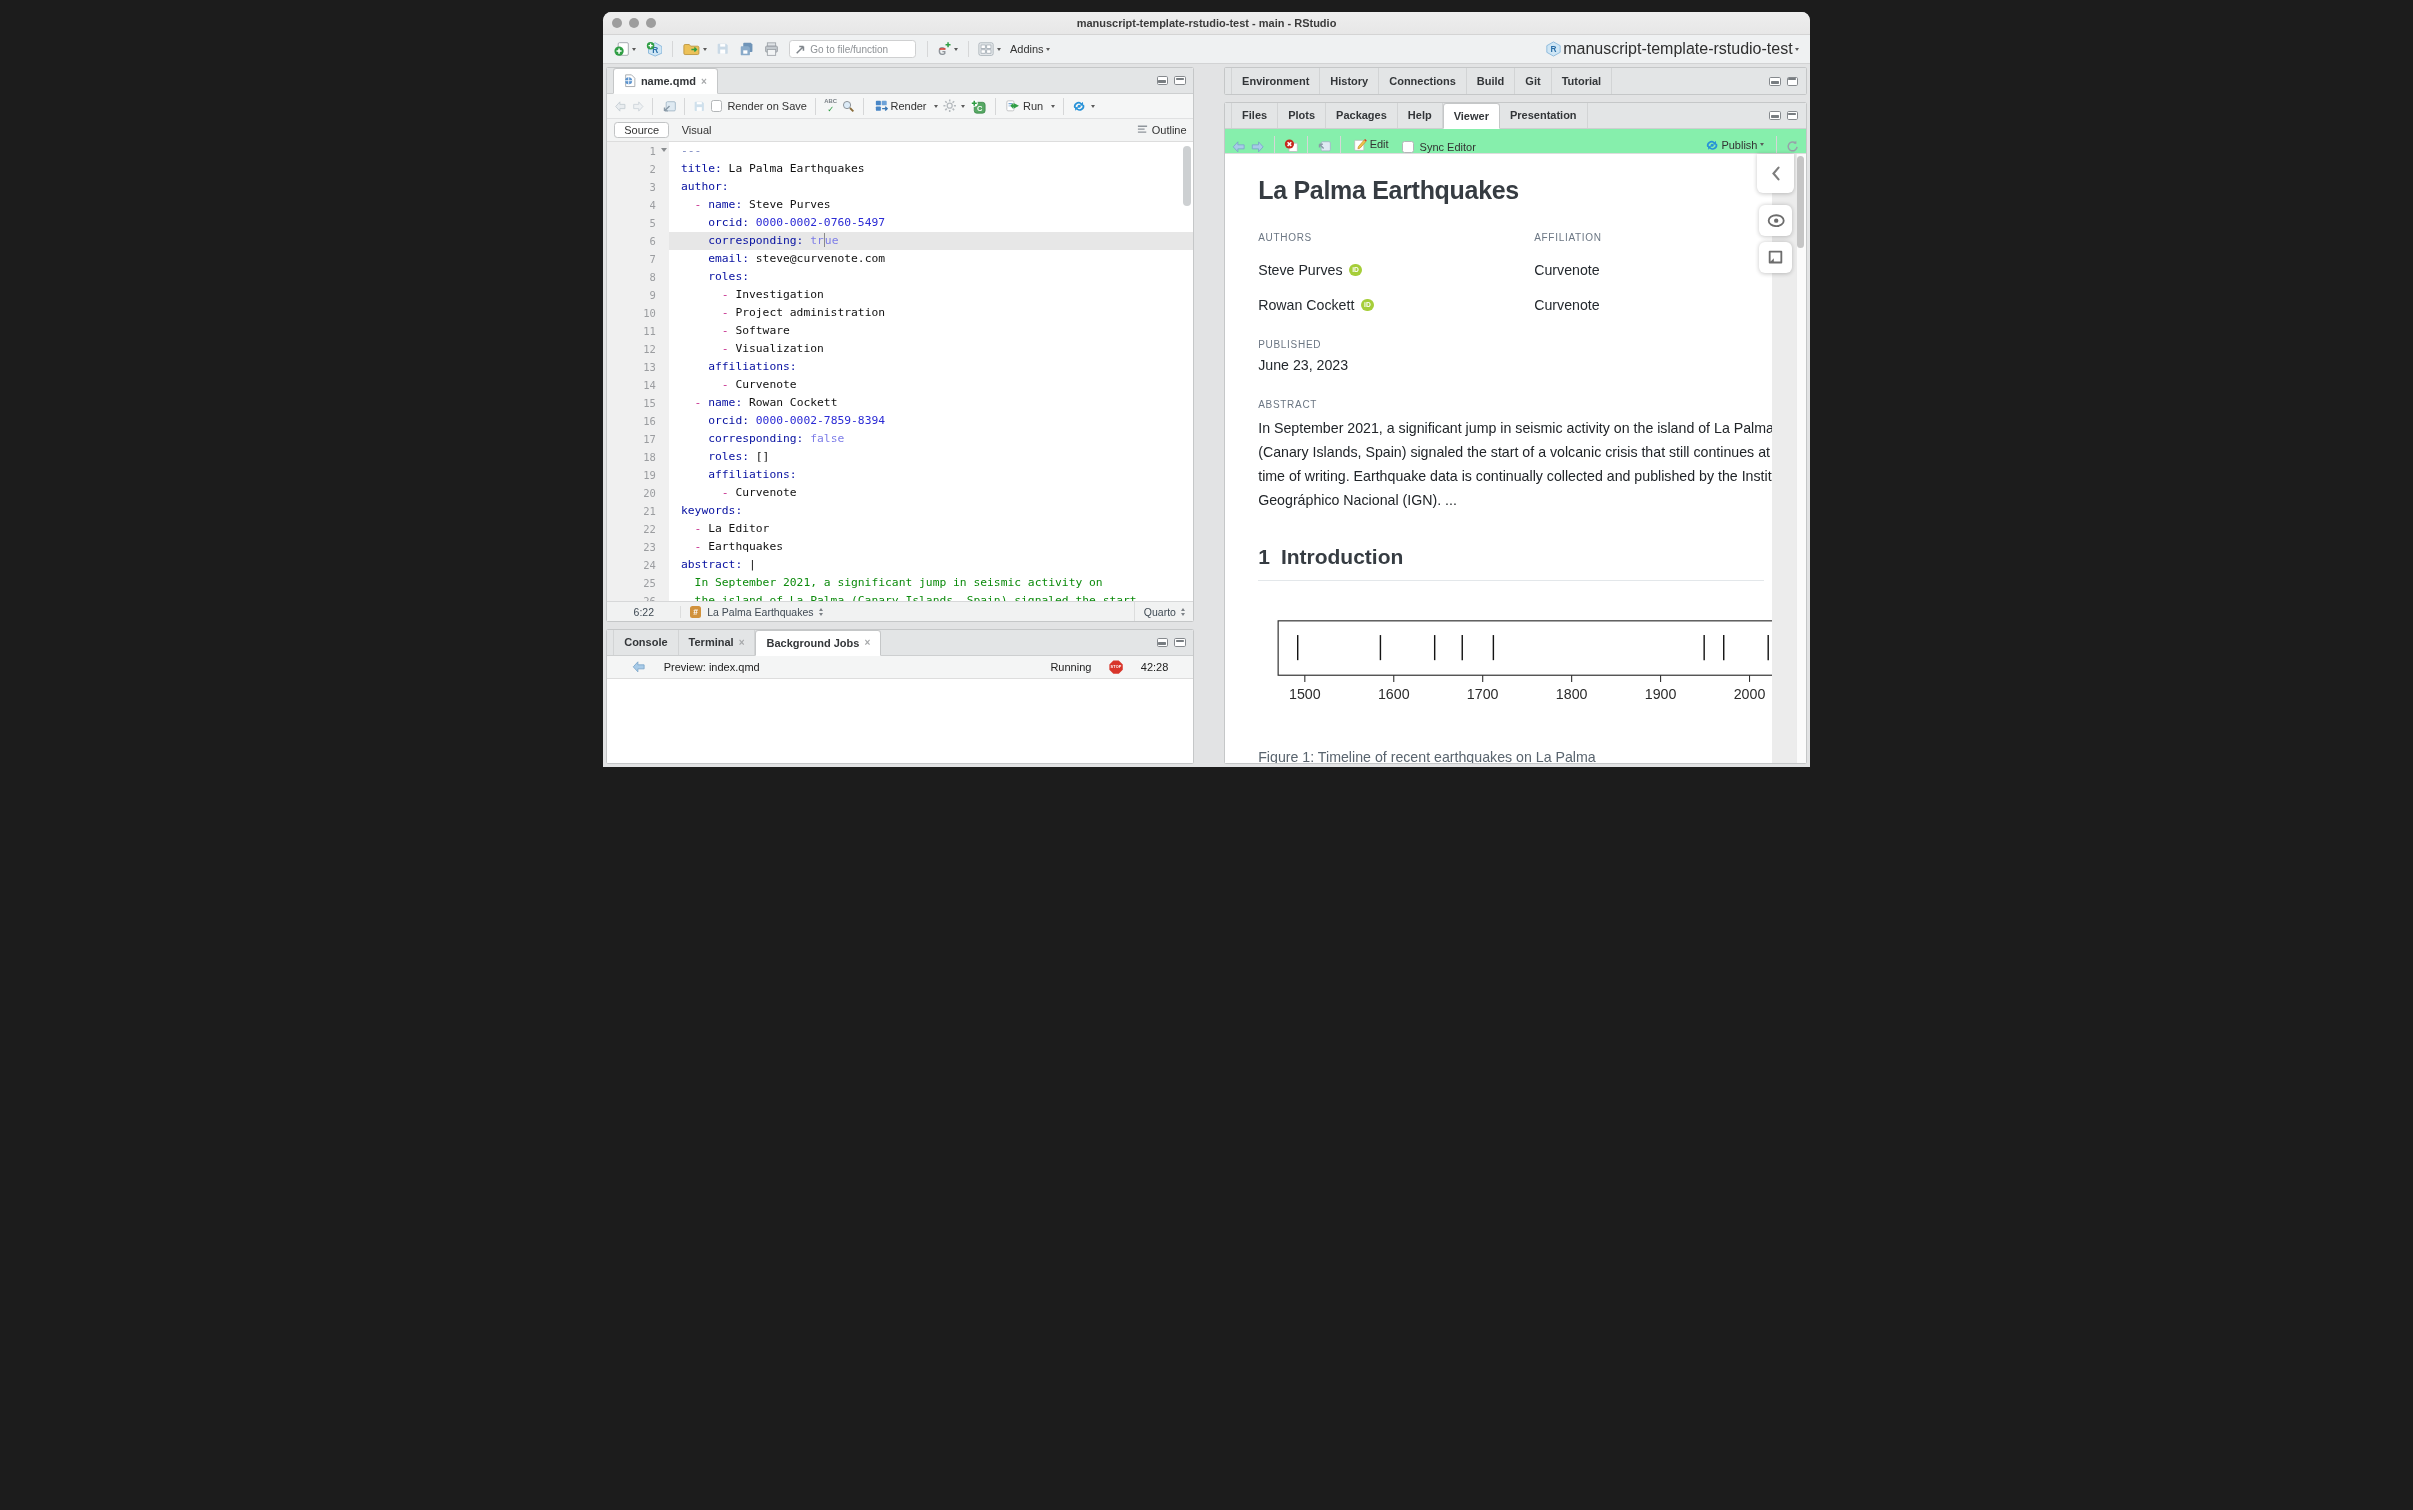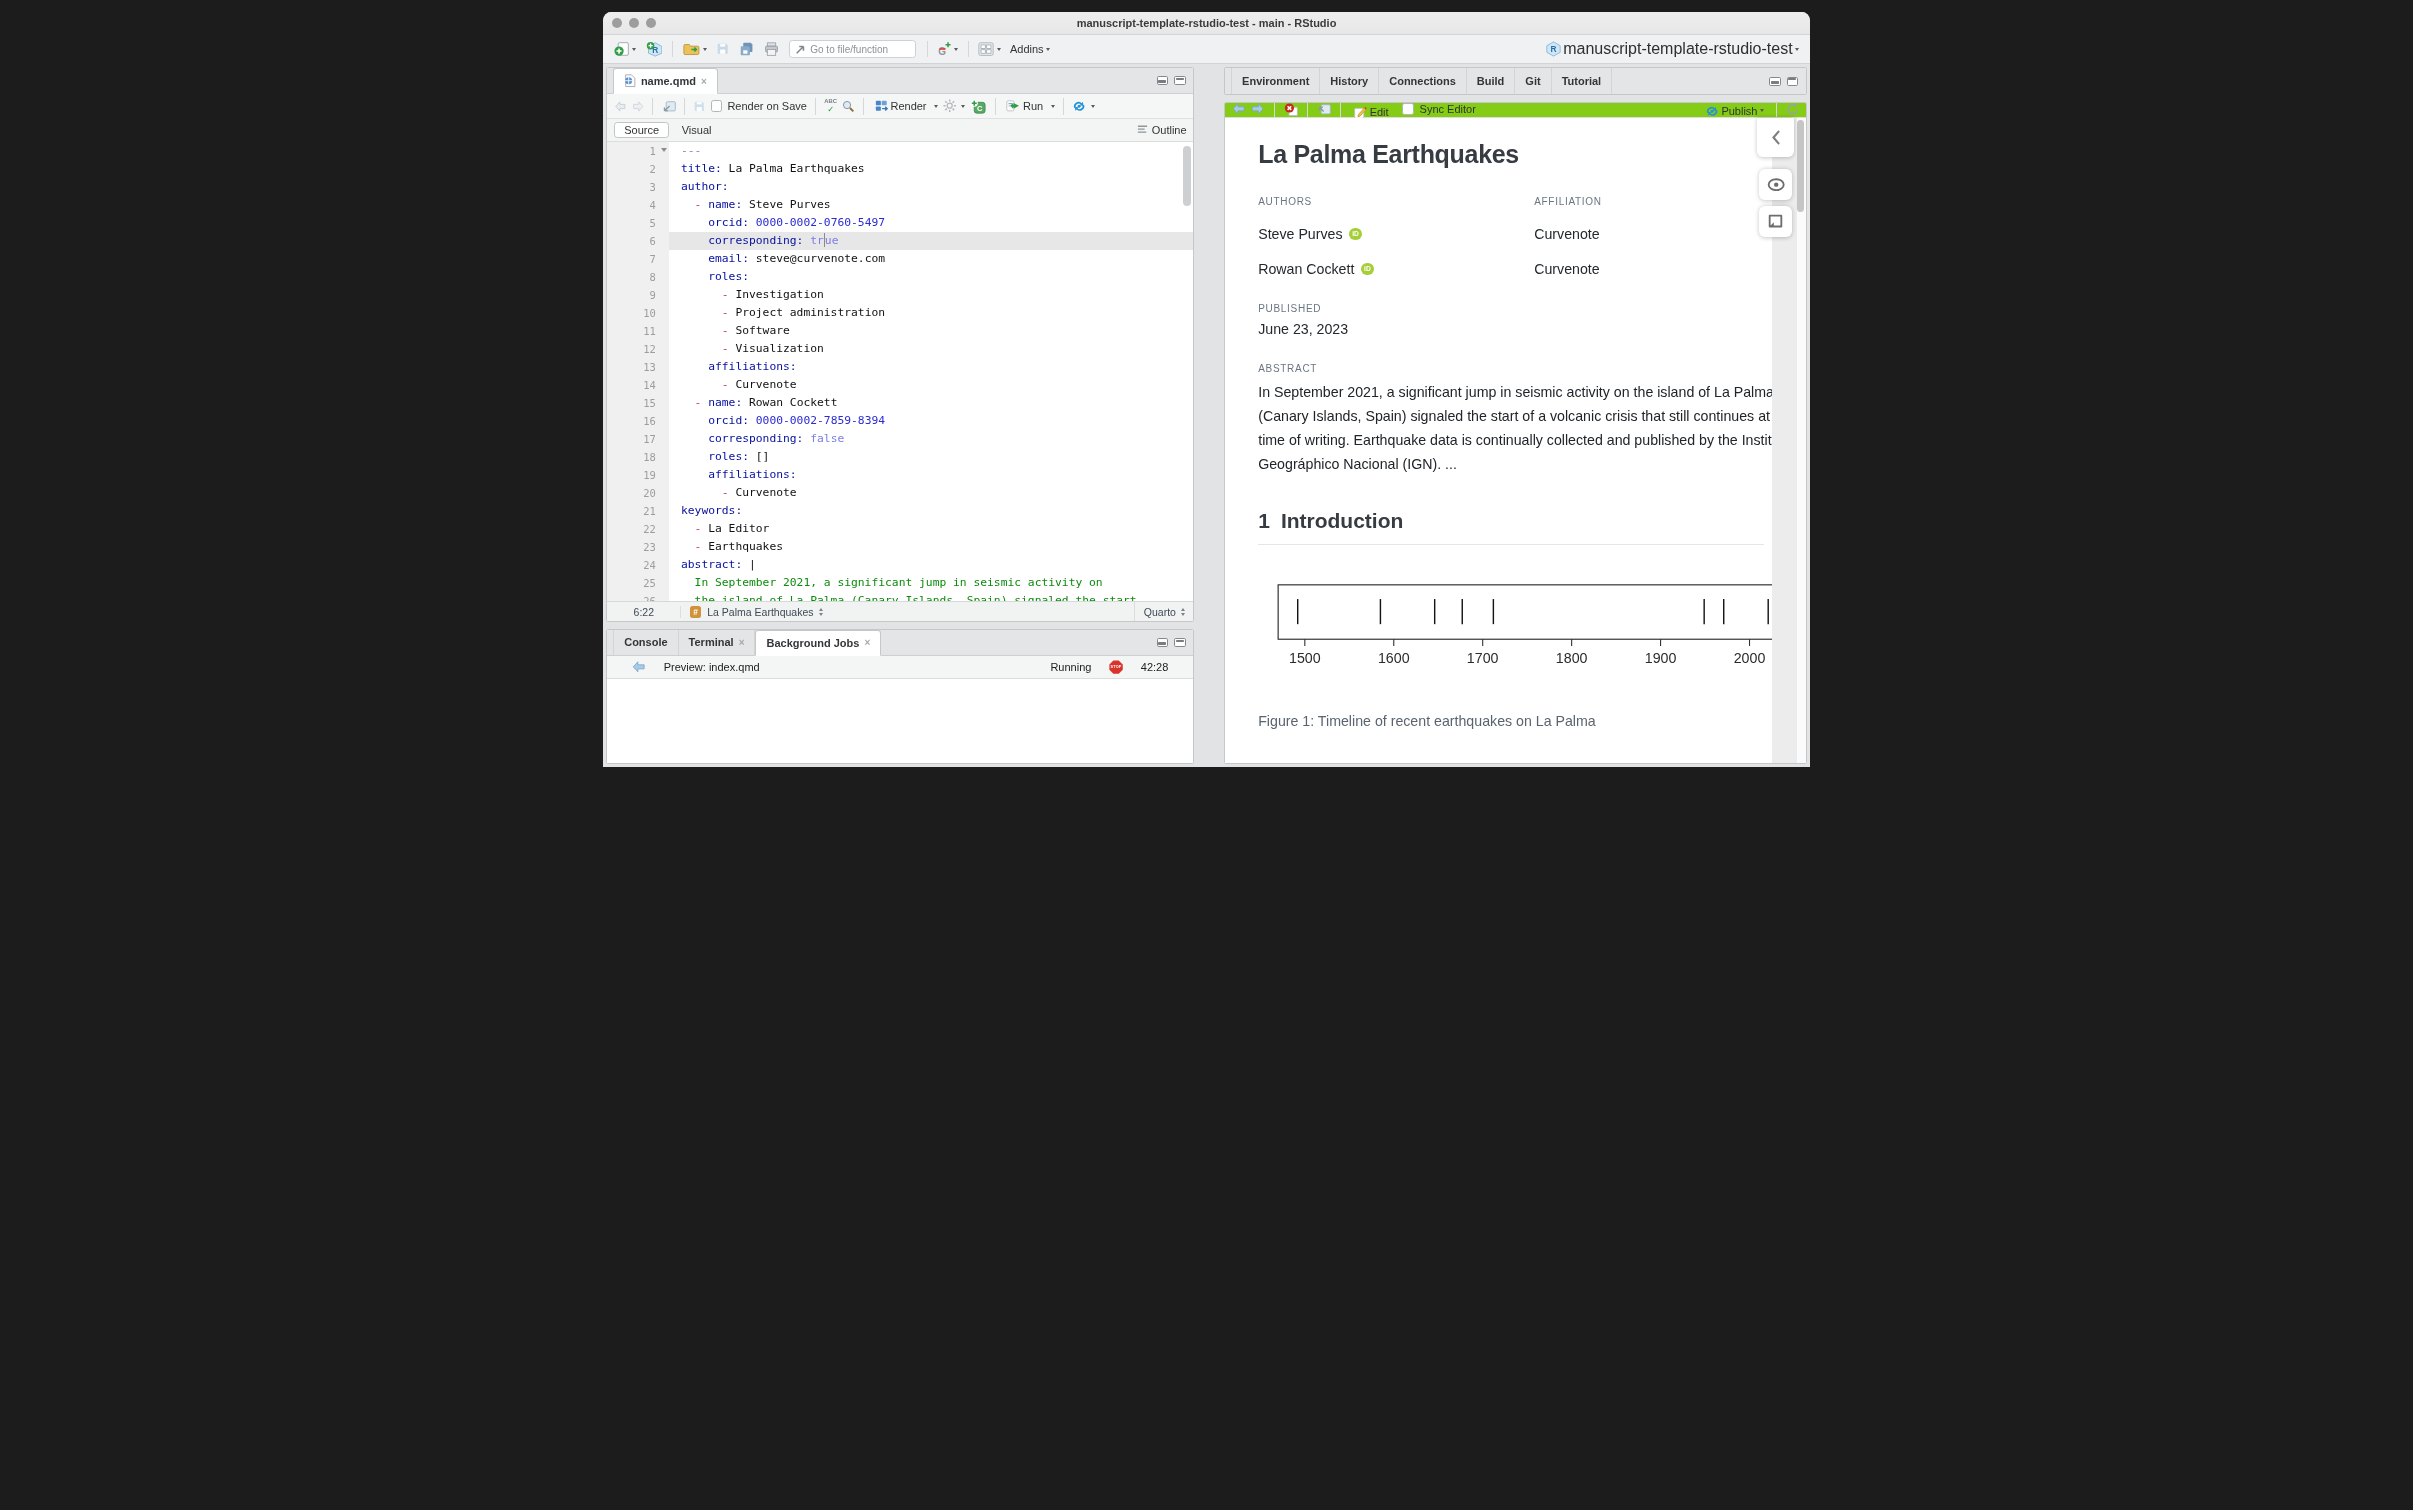--- a/index.html
+++ b/index.html
@@ -77,21 +77,21 @@
   .updn .u { border-bottom:3.3px solid #7c8287; } .updn .d { border-top:3.3px solid #7c8287; }
 
   
   .console-toolbar { height:23.4px; flex:none; background:#f4f5f5; border-bottom:0.8px solid #ddd; display:flex; align-items:center; padding:0 25px; gap:18px; font-size:11px; color:#222; }
   .console-out { flex:1; position:relative; background:#fff; font-family:"DejaVu Sans Mono",monospace; font-size:11.3px; line-height:18.4px; padding:6.7px 0 0 8.4px; overflow:hidden; }
   .cline.green { color:#14a014; }
   .stop-icon { width:13.4px; height:13.4px; background:#d8352a; clip-path:polygon(30% 0,70% 0,100% 30%,100% 70%,70% 100%,30% 100%,0 70%,0 30%); color:#fff; font-size:3.8px; font-weight:bold; display:flex; align-items:center; justify-content:center; letter-spacing:0.2px; }
   .cthumb { position:absolute; right:3.3px; bottom:6.7px; width:8.4px; height:8.4px; border-radius:50%; background:#cbced0; }
 
   
-  .viewer-toolbar { height:15px; flex:none; background:#84cc16; border-bottom:0.8px solid #ddd; display:flex; align-items:flex-start; padding:0 6.7px; gap:5.9px; font-size:11px; color:#333; }
+  .viewer-toolbar { height:25px; flex:none; background:#86efac; border-bottom:0.8px solid #ddd; display:flex; align-items:flex-end; padding:0 6.7px; gap:5.9px; font-size:11px; color:#333; }
 
   
   .viewer-content { flex:1; position:relative; background:#fff; min-height:0; }
   .doc { position:absolute; inset:0; padding:22px 42px 0 33px; overflow:hidden; }
   .doc-title { font-size:25px; font-weight:bold; color:#363c42; letter-spacing:-0.3px; }
   .meta-grid { display:grid; grid-template-columns:276px 1fr; margin-top:27px; row-gap:8px; align-items:center; }
   .mlabel { font-size:10px; color:#6b7683; letter-spacing:0.7px; }
   .mname { font-size:14.2px; color:#24292e; margin-top:11px; display:flex; align-items:center; gap:6.7px; }
   .maff { font-size:14.2px; color:#24292e; margin-top:11px; }
   .orcid { width:12.6px; height:12.6px; border-radius:50%; background:#a6ce39; color:#fff; font-size:6.7px; font-weight:bold; display:inline-flex; align-items:center; justify-content:center; }
@@ -500,20 +500,32 @@
             <div class="tab">Git</div>
             <div class="tab">Tutorial</div>
             <div class="winicons">
               <span class="winmin"></span>
               <span class="winmax"></span>
             </div>
           </div>
       </div>
 
       <div class="pane files-pane">
+        <div class="tabstrip" id="viewer-tabs">
+            <div class="tab">Files</div>
+            <div class="tab">Plots</div>
+            <div class="tab">Packages</div>
+            <div class="tab">Help</div>
+            <div class="tab active">Viewer</div>
+            <div class="tab">Presentation</div>
+            <div class="winicons">
+              <span class="winmin"></span>
+              <span class="winmax"></span>
+            </div>
+          </div>
 
         <div class="viewer-toolbar">
           <svg width="13.4" height="11.7" viewBox="0 0 16 14">
               <path d="M7 1L1.5 7 7 13v-3.6h7.5V4.6H7z" fill="#a8cbe8" stroke="#7aa5c9"></path>
             </svg>
           <svg width="13.4" height="11.7" viewBox="0 0 16 14">
               <path d="M9 1l5.5 6L9 13v-3.6H1.5V4.6H9z" fill="#a8cbe8" stroke="#7aa5c9"></path>
             </svg>
           <span class="sep"></span>
           <svg width="14.2" height="13.4" viewBox="0 0 17 16">

